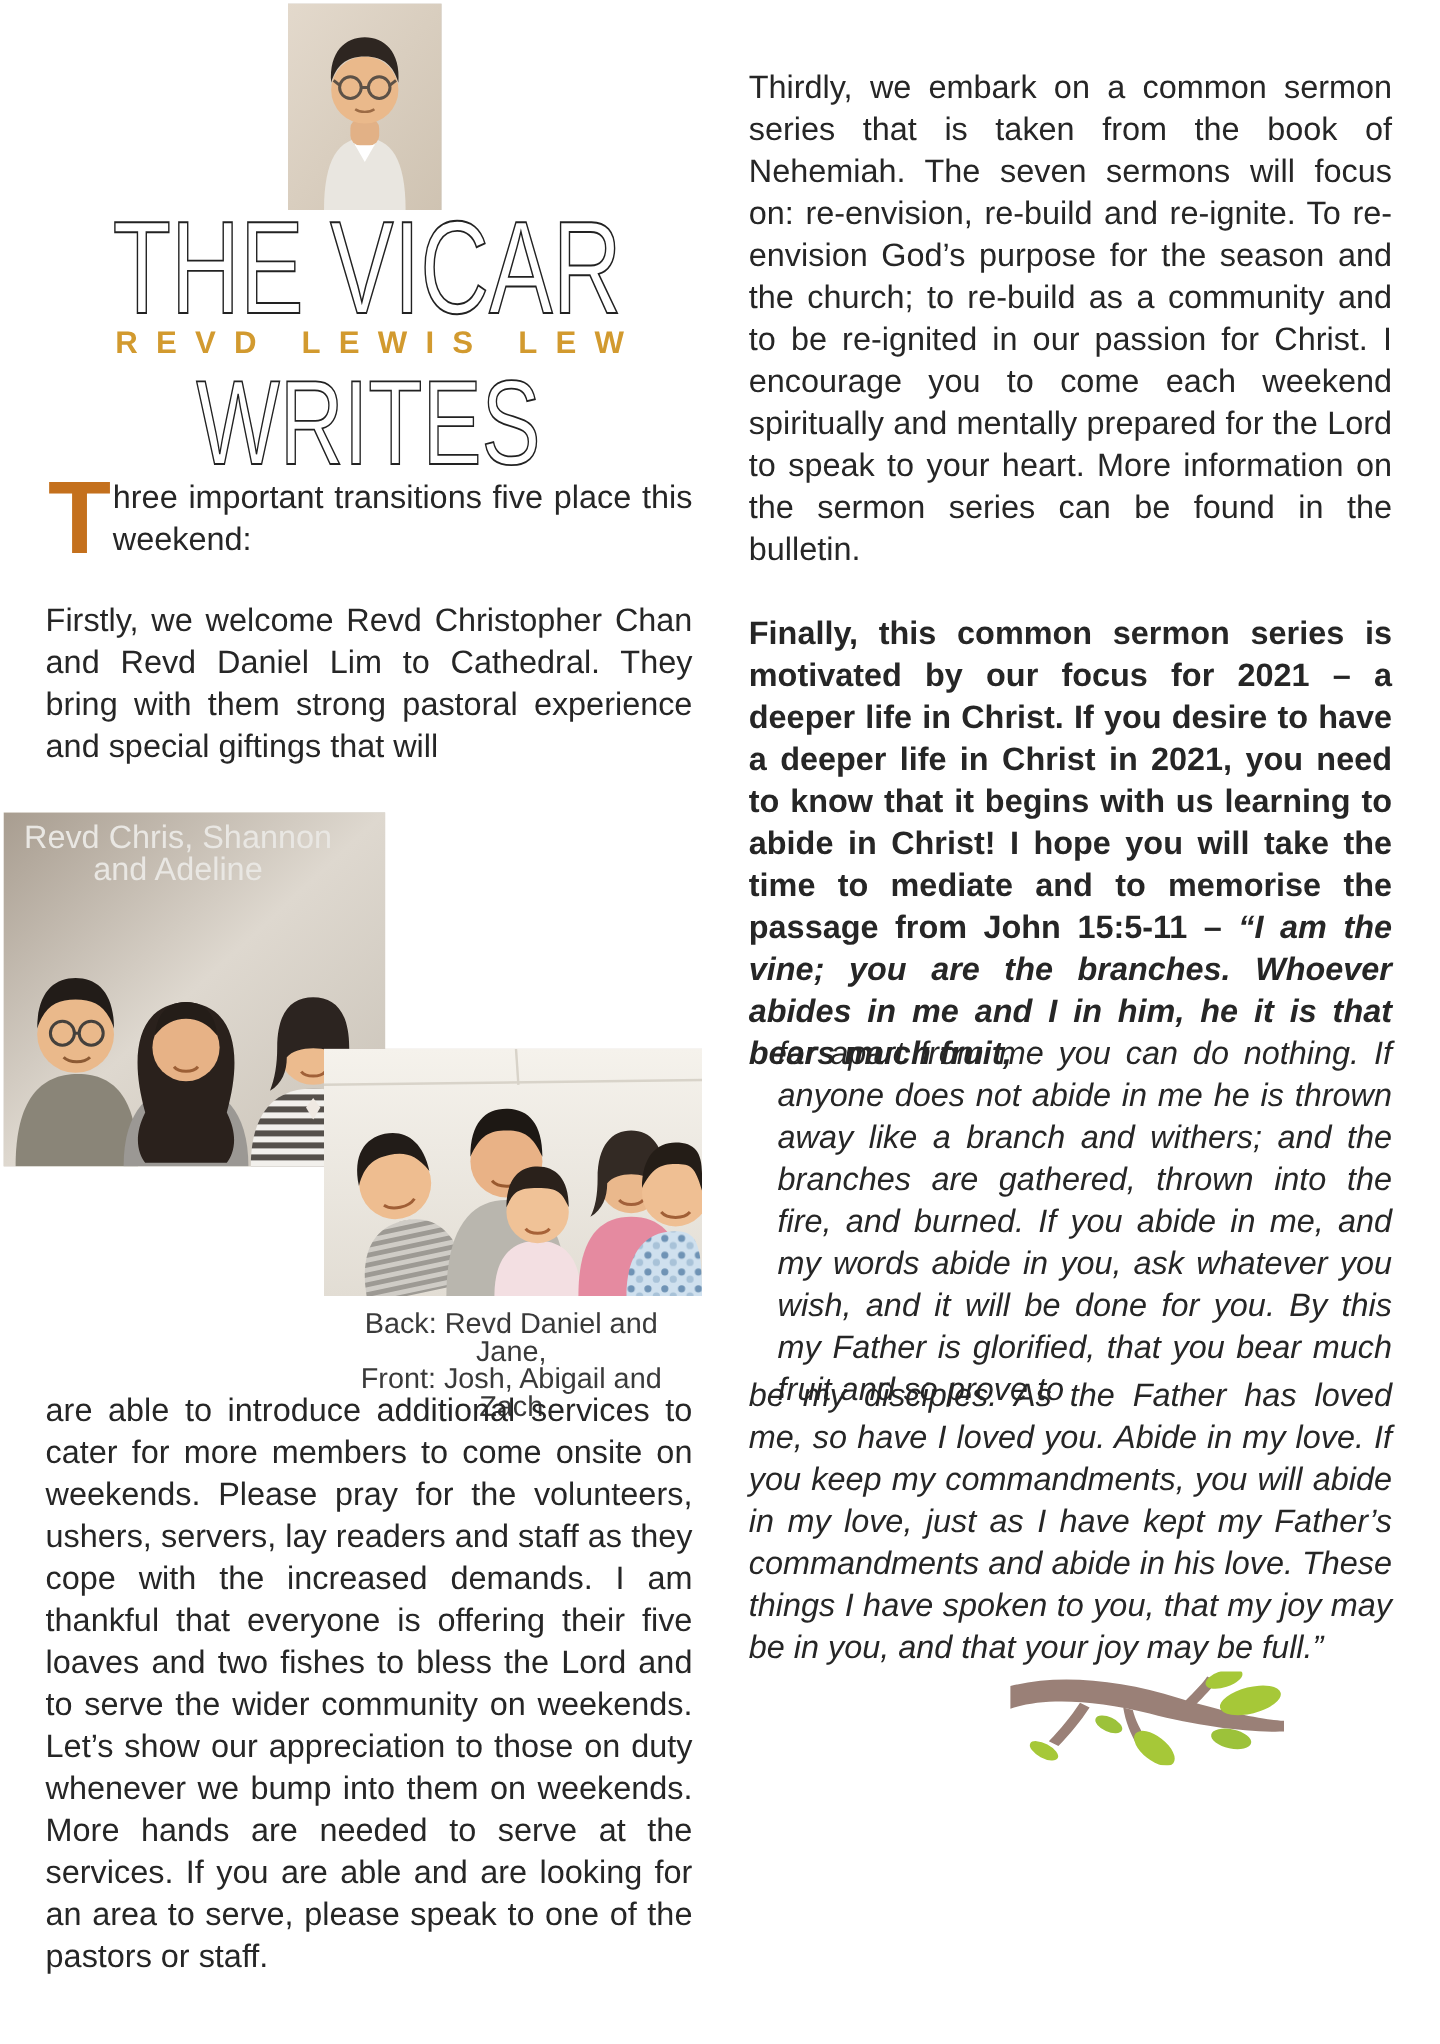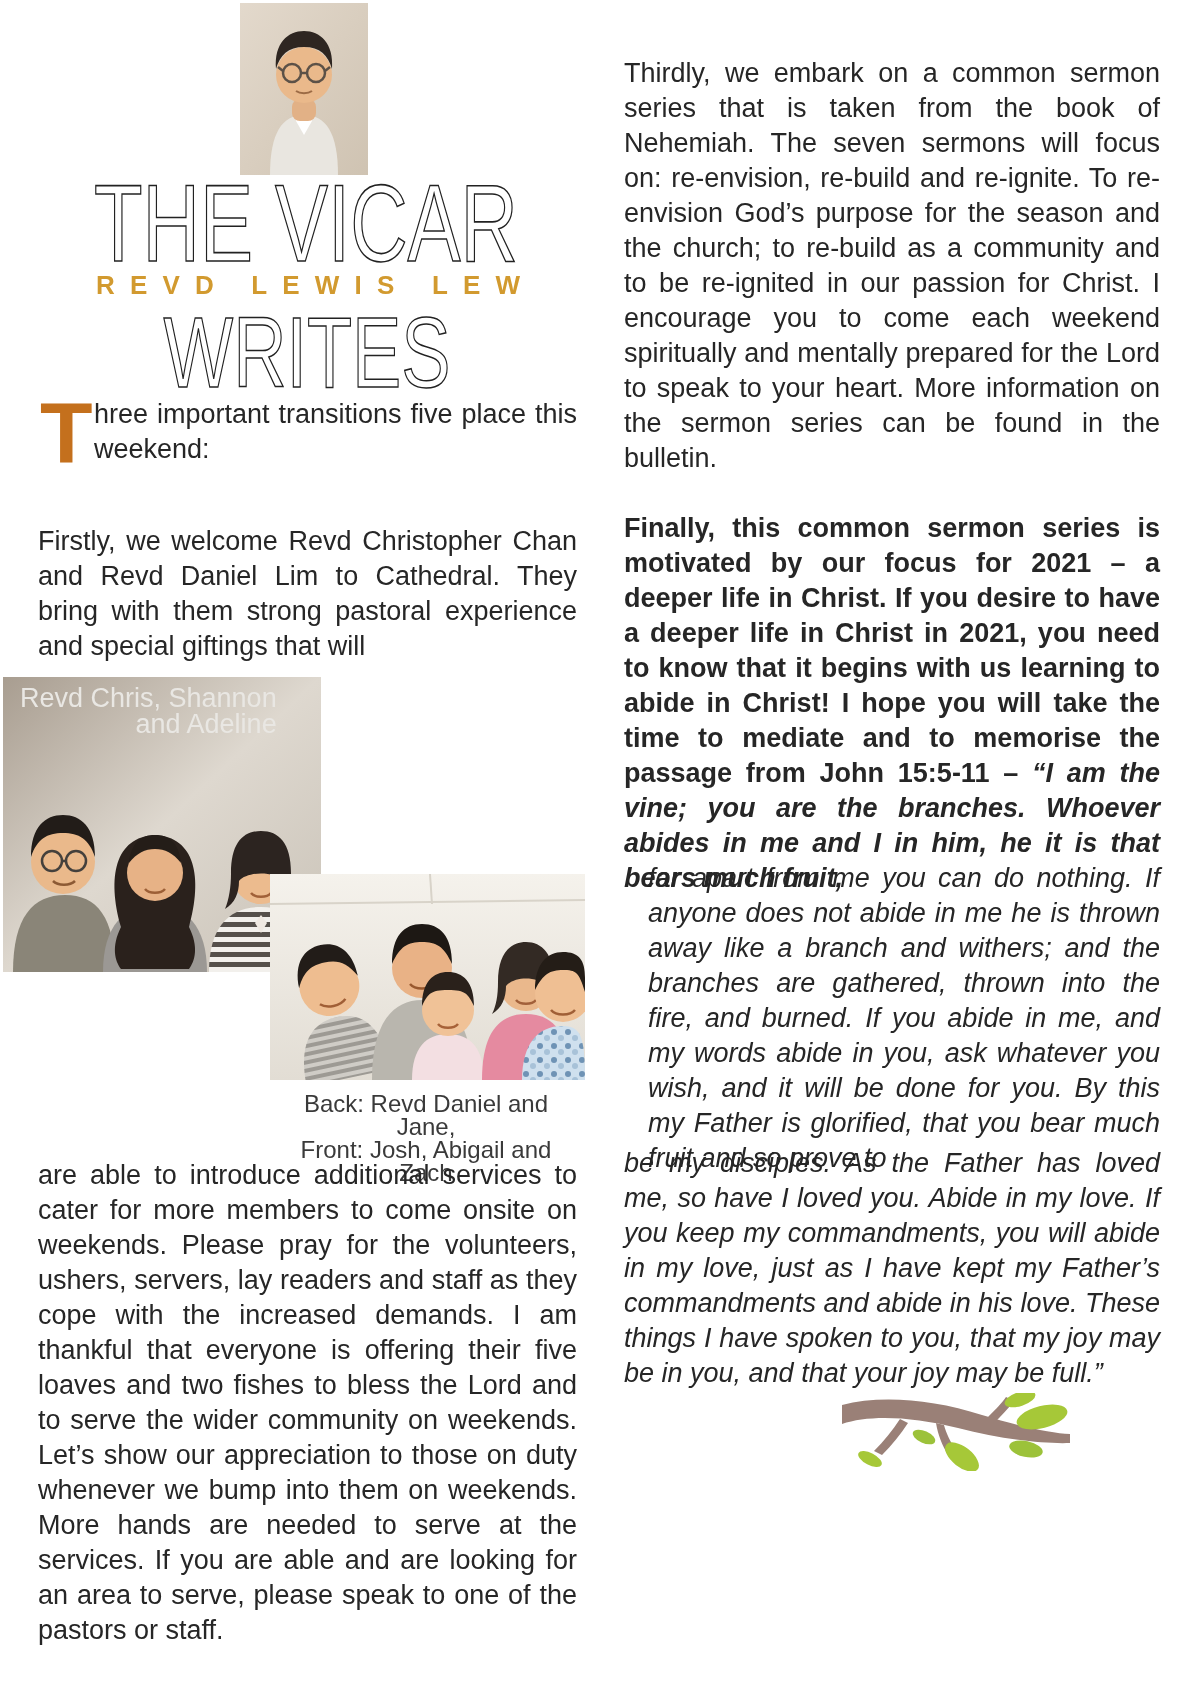--- a/index.html
+++ b/index.html
@@ -7,21 +7,21 @@
         font-family:"Liberation Sans", sans-serif;color:#222;}
   .abs{position:absolute;}
   .txt{font-size:27px;line-height:35px;text-align:justify;color:#262626;}
   .txt.ital{font-style:italic;}
   .dropcap{float:left;width:44px;height:62px;margin:6px 10px 0 2px;
            font-size:86px;line-height:58px;font-weight:bold;color:#c4701d;
            text-align:center;}
   .photo{position:absolute;overflow:hidden;background:#cfc8bd;}
   .photo svg{display:block;}
   .p1caption{position:absolute;left:17px;top:8px;font-size:27px;line-height:26px;
-             color:#e9e7e3;text-align:right;}
+             color:#e9e7e3;text-align:center;}
   .caption-dark{font-size:24px;line-height:23px;color:#3a3a3a;text-align:center;}
 </style>
 </head>
 <body>
 
 <div class="page">
 
   <div class="photo" style="left:240px;top:3px;width:128px;height:172px;">
     <svg width="128" height="172" viewBox="0 0 128 172">
       <defs>
@@ -50,21 +50,21 @@
   <svg class="abs" style="left:80px;top:158px;" width="460" height="245" viewBox="0 0 460 245">
     <text x="226" y="103" text-anchor="middle" font-family="Liberation Sans, sans-serif" font-size="110" fill="none" stroke="#222222" stroke-width="1.6" textLength="424" lengthAdjust="spacingAndGlyphs">THE VICAR</text>
     <text x="228" y="136" text-anchor="middle" font-family="Liberation Sans, sans-serif" font-size="26" font-weight="bold" fill="#d29a2f" textLength="424" lengthAdjust="spacing">REVD LEWIS LEW</text>
     <text x="227" y="229" text-anchor="middle" font-family="Liberation Sans, sans-serif" font-size="100" fill="none" stroke="#222222" stroke-width="1.5" textLength="287" lengthAdjust="spacingAndGlyphs">WRITES</text>
   </svg>
 
   <div class="txt abs" style="left:38px;top:397px;width:539px;">
     <span class="dropcap">T</span><span>hree important transitions five place this weekend:</span>
   </div>
 
-  <div class="txt abs" style="left:38px;top:524px;width:539px;">Firstly, we welcome Revd Christopher Chan and Revd Daniel Lim to Cathedral. They bring with them strong pastoral experience and special giftings that will</div>
+  <div class="txt abs" style="left:38px;top:500px;width:539px;">Firstly, we welcome Revd Christopher Chan and Revd Daniel Lim to Cathedral. They bring with them strong pastoral experience and special giftings that will</div>
 
 
   <div class="photo" style="left:3px;top:677px;width:318px;height:295px;">
     <svg width="318" height="295" viewBox="0 0 318 295">
       <defs>
         <linearGradient id="w1" x1="0" y1="0" x2="1" y2="1">
           <stop offset="0" stop-color="#a89d90"></stop>
             <stop offset="0.5" stop-color="#ded8cf"></stop>
             <stop offset="1" stop-color="#c9c2b7"></stop>
         </linearGradient>

